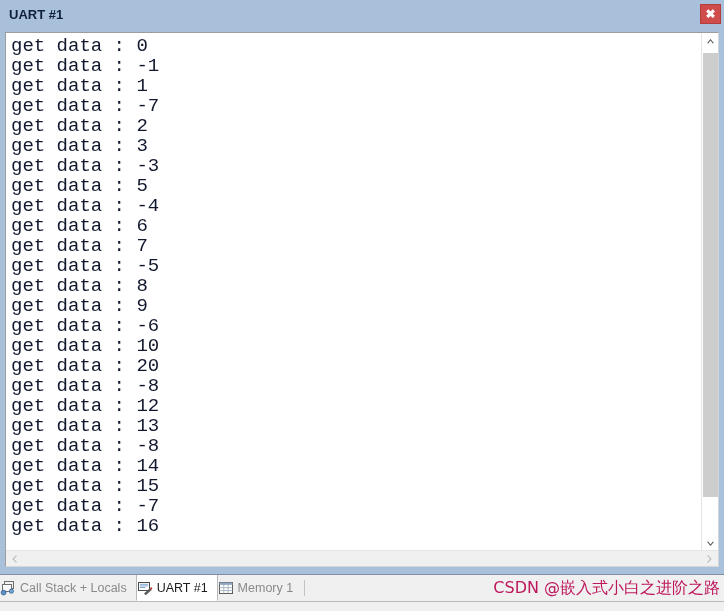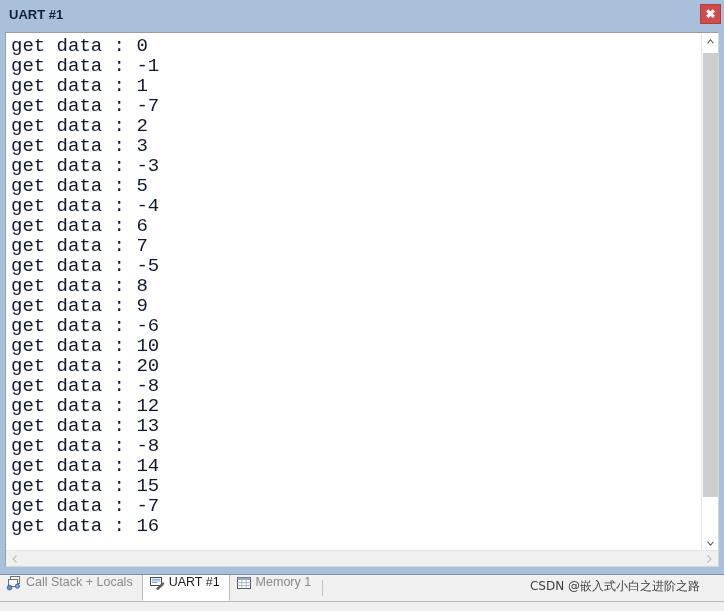--- a/index.html
+++ b/index.html
@@ -171,22 +171,23 @@
   .tabs {
     position: absolute;
     left: 0;
     top: 0;
     height: 26px;
     display: flex;
     align-items: stretch;
   }
   .tab {
     display: flex;
+    align-items: center;
     gap: 4px;
-    padding: 0 9px 0 6px;
+    padding: 0 9px 0 0;
     height: 26px;
     font-size: 12.5px;
     color: #8a8a8a;
     background: transparent;
     border: none;
     cursor: pointer;
     box-sizing: border-box;
     white-space: nowrap;
   }
   .tab.active {
@@ -199,24 +200,24 @@
   .tab-sep {
     width: 1px;
     height: 16px;
     background: #c3c3c3;
     align-self: center;
     margin: 0 2px;
   }
   .tab-icon { width: 16px; height: 16px; display: block; flex: 0 0 auto; }
   .watermark {
     position: absolute;
-    right: 24px;
+    right: 4px;
     top: 3px;
-    font-size: 12px;
-    color: #404040;
+    font-size: 16px;
+    color: #be185d;
     white-space: nowrap;
     font-family: "DejaVu Sans", sans-serif;
   }
   .strip-fill {
     position: absolute;
     left: 0;
     top: 26px;
     width: 724px;
     height: 11px;
     background: #f0f0f0;

